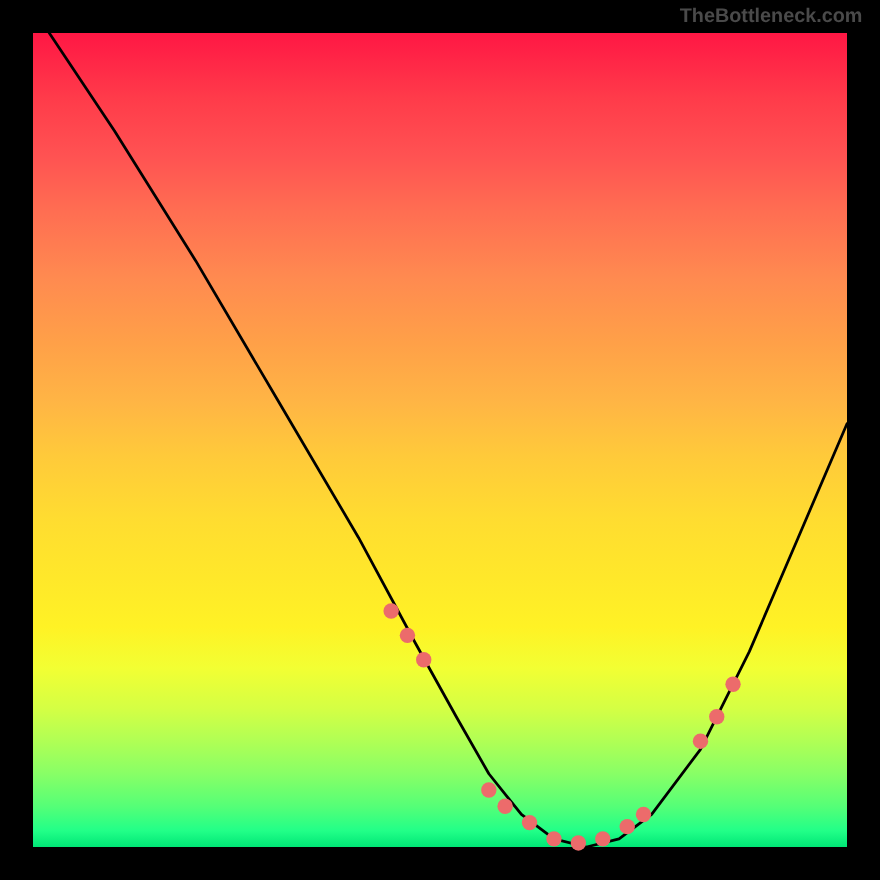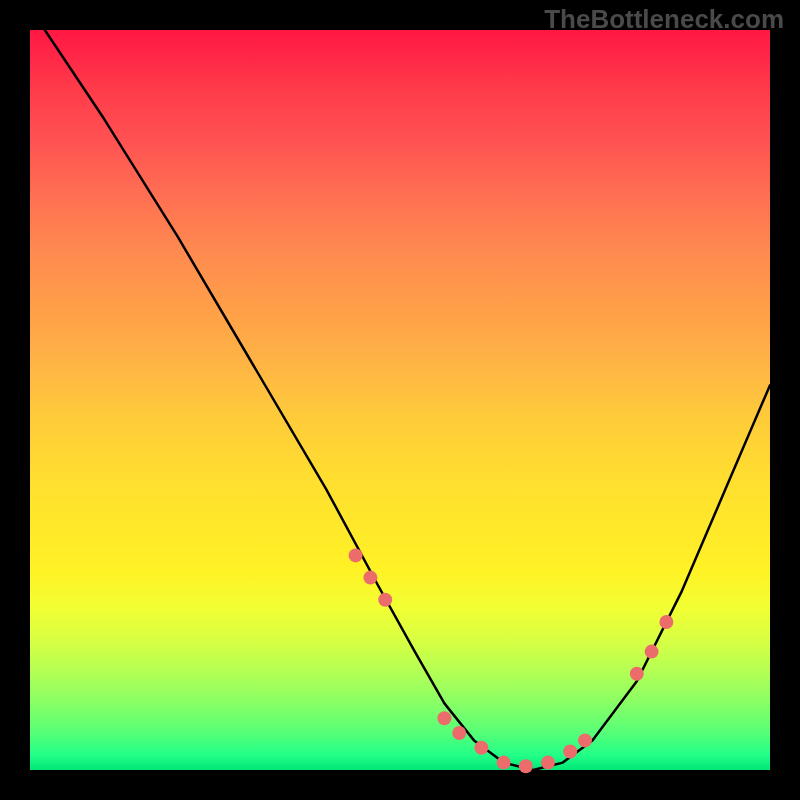--- a/index.html
+++ b/index.html
@@ -10,21 +10,21 @@
     background: #000;
     position: relative;
     overflow: hidden;
     font-family: Arial, sans-serif;
   }
   .watermark {
     position: absolute;
     top: 4px;
     right: 16px;
     color: #4a4a4a;
-    font-size: 26px;
+    font-size: 18px;
     font-weight: bold;
     z-index: 10;
   }
   .plot-area {
     position: absolute;
     top: 30px;
     left: 30px;
     width: 740px;
     height: 740px;
     background: linear-gradient(to bottom,

